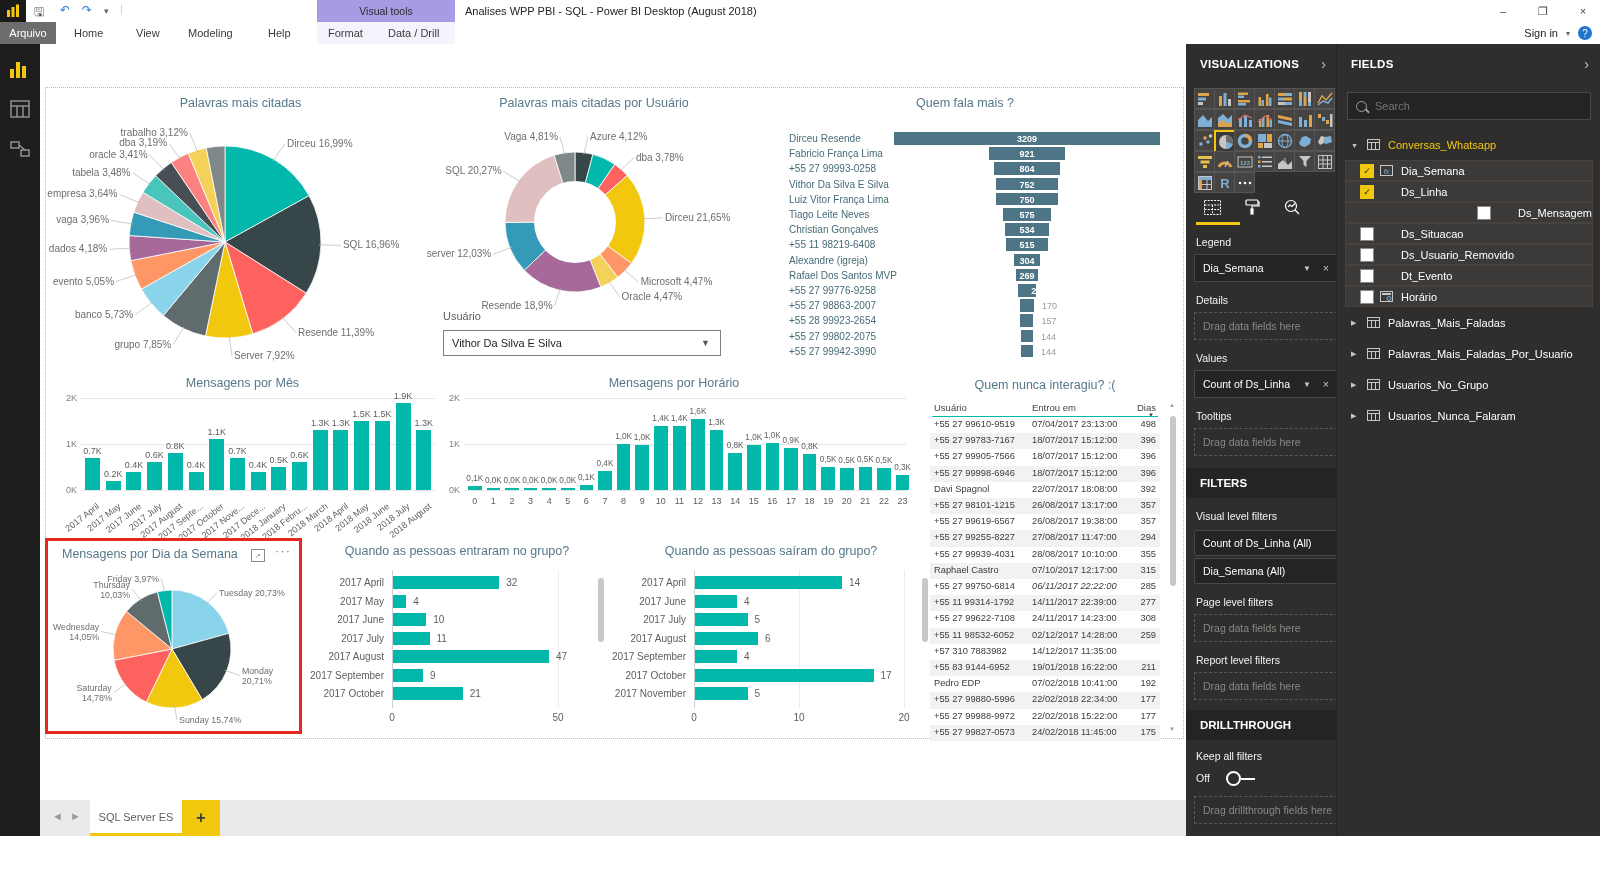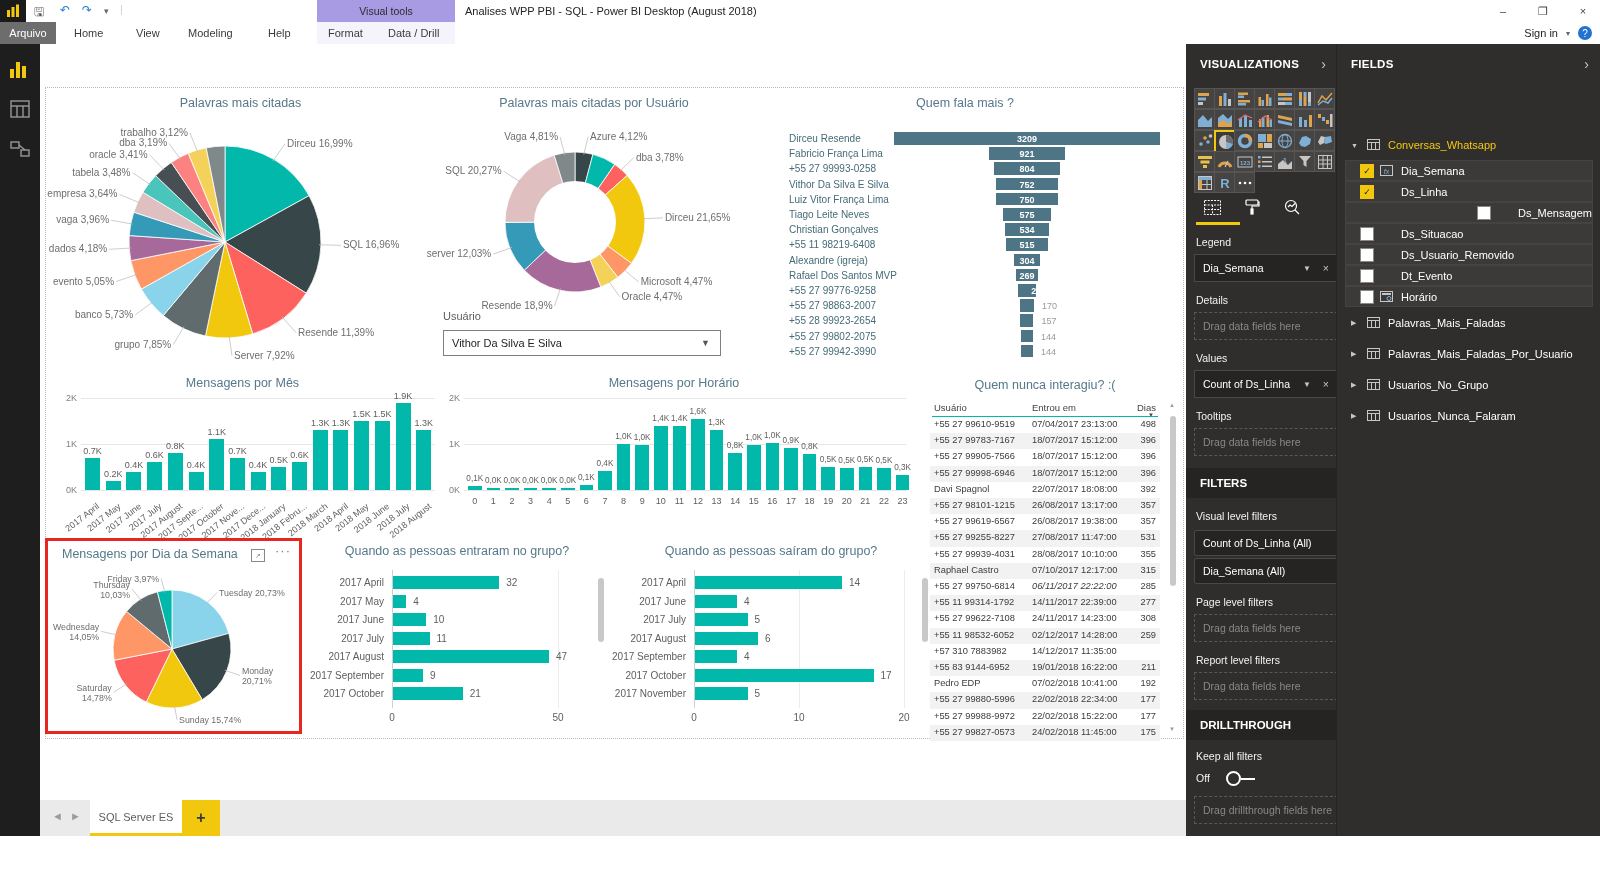--- a/index.html
+++ b/index.html
@@ -471,21 +471,21 @@
       </div>
       <div style="position: absolute; left: 0px; top: 142.2px; width: 234px; height: 16px; background: transparent;">
         <div class="tcell" style="position: absolute; top: 0px; left: 6px;">+55 27 99619-6567</div>
         <div class="tcell" style="position: absolute; top: 0px; left: 104px;">26/08/2017 19:38:00</div>
         <div class="tcell" style="position: absolute; top: 0px; right: 6px;">357</div>
       </div>
       <div class="trow-bg" style="position: absolute; left: 2px; top: 156.4px; width: 230px; height: 16.2px;"></div>
       <div style="position: absolute; left: 0px; top: 158.4px; width: 234px; height: 16px; background: transparent;">
         <div class="tcell" style="position: absolute; top: 0px; left: 6px;">+55 27 99255-8227</div>
         <div class="tcell" style="position: absolute; top: 0px; left: 104px;">27/08/2017 11:47:00</div>
-        <div class="tcell" style="position: absolute; top: 0px; right: 6px;">531</div>
+        <div class="tcell" style="position: absolute; top: 0px; right: 6px;">294</div>
       </div>
       <div style="position: absolute; left: 0px; top: 174.6px; width: 234px; height: 16px; background: transparent;">
         <div class="tcell" style="position: absolute; top: 0px; left: 6px;">+55 27 99939-4031</div>
         <div class="tcell" style="position: absolute; top: 0px; left: 104px;">28/08/2017 10:10:00</div>
         <div class="tcell" style="position: absolute; top: 0px; right: 6px;">355</div>
       </div>
       <div class="trow-bg" style="position: absolute; left: 2px; top: 188.8px; width: 230px; height: 16.2px;"></div>
       <div style="position: absolute; left: 0px; top: 190.8px; width: 234px; height: 16px; background: transparent;">
         <div class="tcell" style="position: absolute; top: 0px; left: 6px;">Raphael Castro</div>
         <div class="tcell" style="position: absolute; top: 0px; left: 104px;">07/10/2017 12:17:00</div>
@@ -936,20 +936,24 @@
     <div class="toggle" style="left:40px;top:727px">
       <span class="tog-circle"></span>
         <span class="tog-line"></span>
     </div>
     <div class="drag-box" style="top:752px">Drag drillthrough fields here</div>
   </div>
 
   <div class="panel" id="fieldspanel" style="left:1336px;width:264px;border-left:1px solid #252423">
     <div class="panel-header" style="left:14px;top:14px">FIELDS</div>
     <div class="pchev" style="right:12px;top:12px">›</div>
+    <div id="searchbox">
+      <span class="mag"></span>
+      <input placeholder="Search" style="">
+    </div>
     <div id="fieldtree">
         <div class="tbl-row" style="top: 90px;">
           <span style="width:10px;margin-left:14px;font-size:7px;color:#c8c6c4">▼</span>
       <span style="margin:0 8px 0 6px"><svg width="13" height="11" viewBox="0 0 13 11">
               <g stroke="#c8c6c4" stroke-width="1" fill="none">
                 <rect x="0.5" y="0.5" width="12" height="10"></rect>
                 <line x1="0.5" y1="3.5" x2="12.5" y2="3.5"></line>
                 <line x1="4.5" y1="3.5" x2="4.5" y2="10.5"></line>
                 <line x1="8.5" y1="3.5" x2="8.5" y2="10.5"></line>
               </g>

